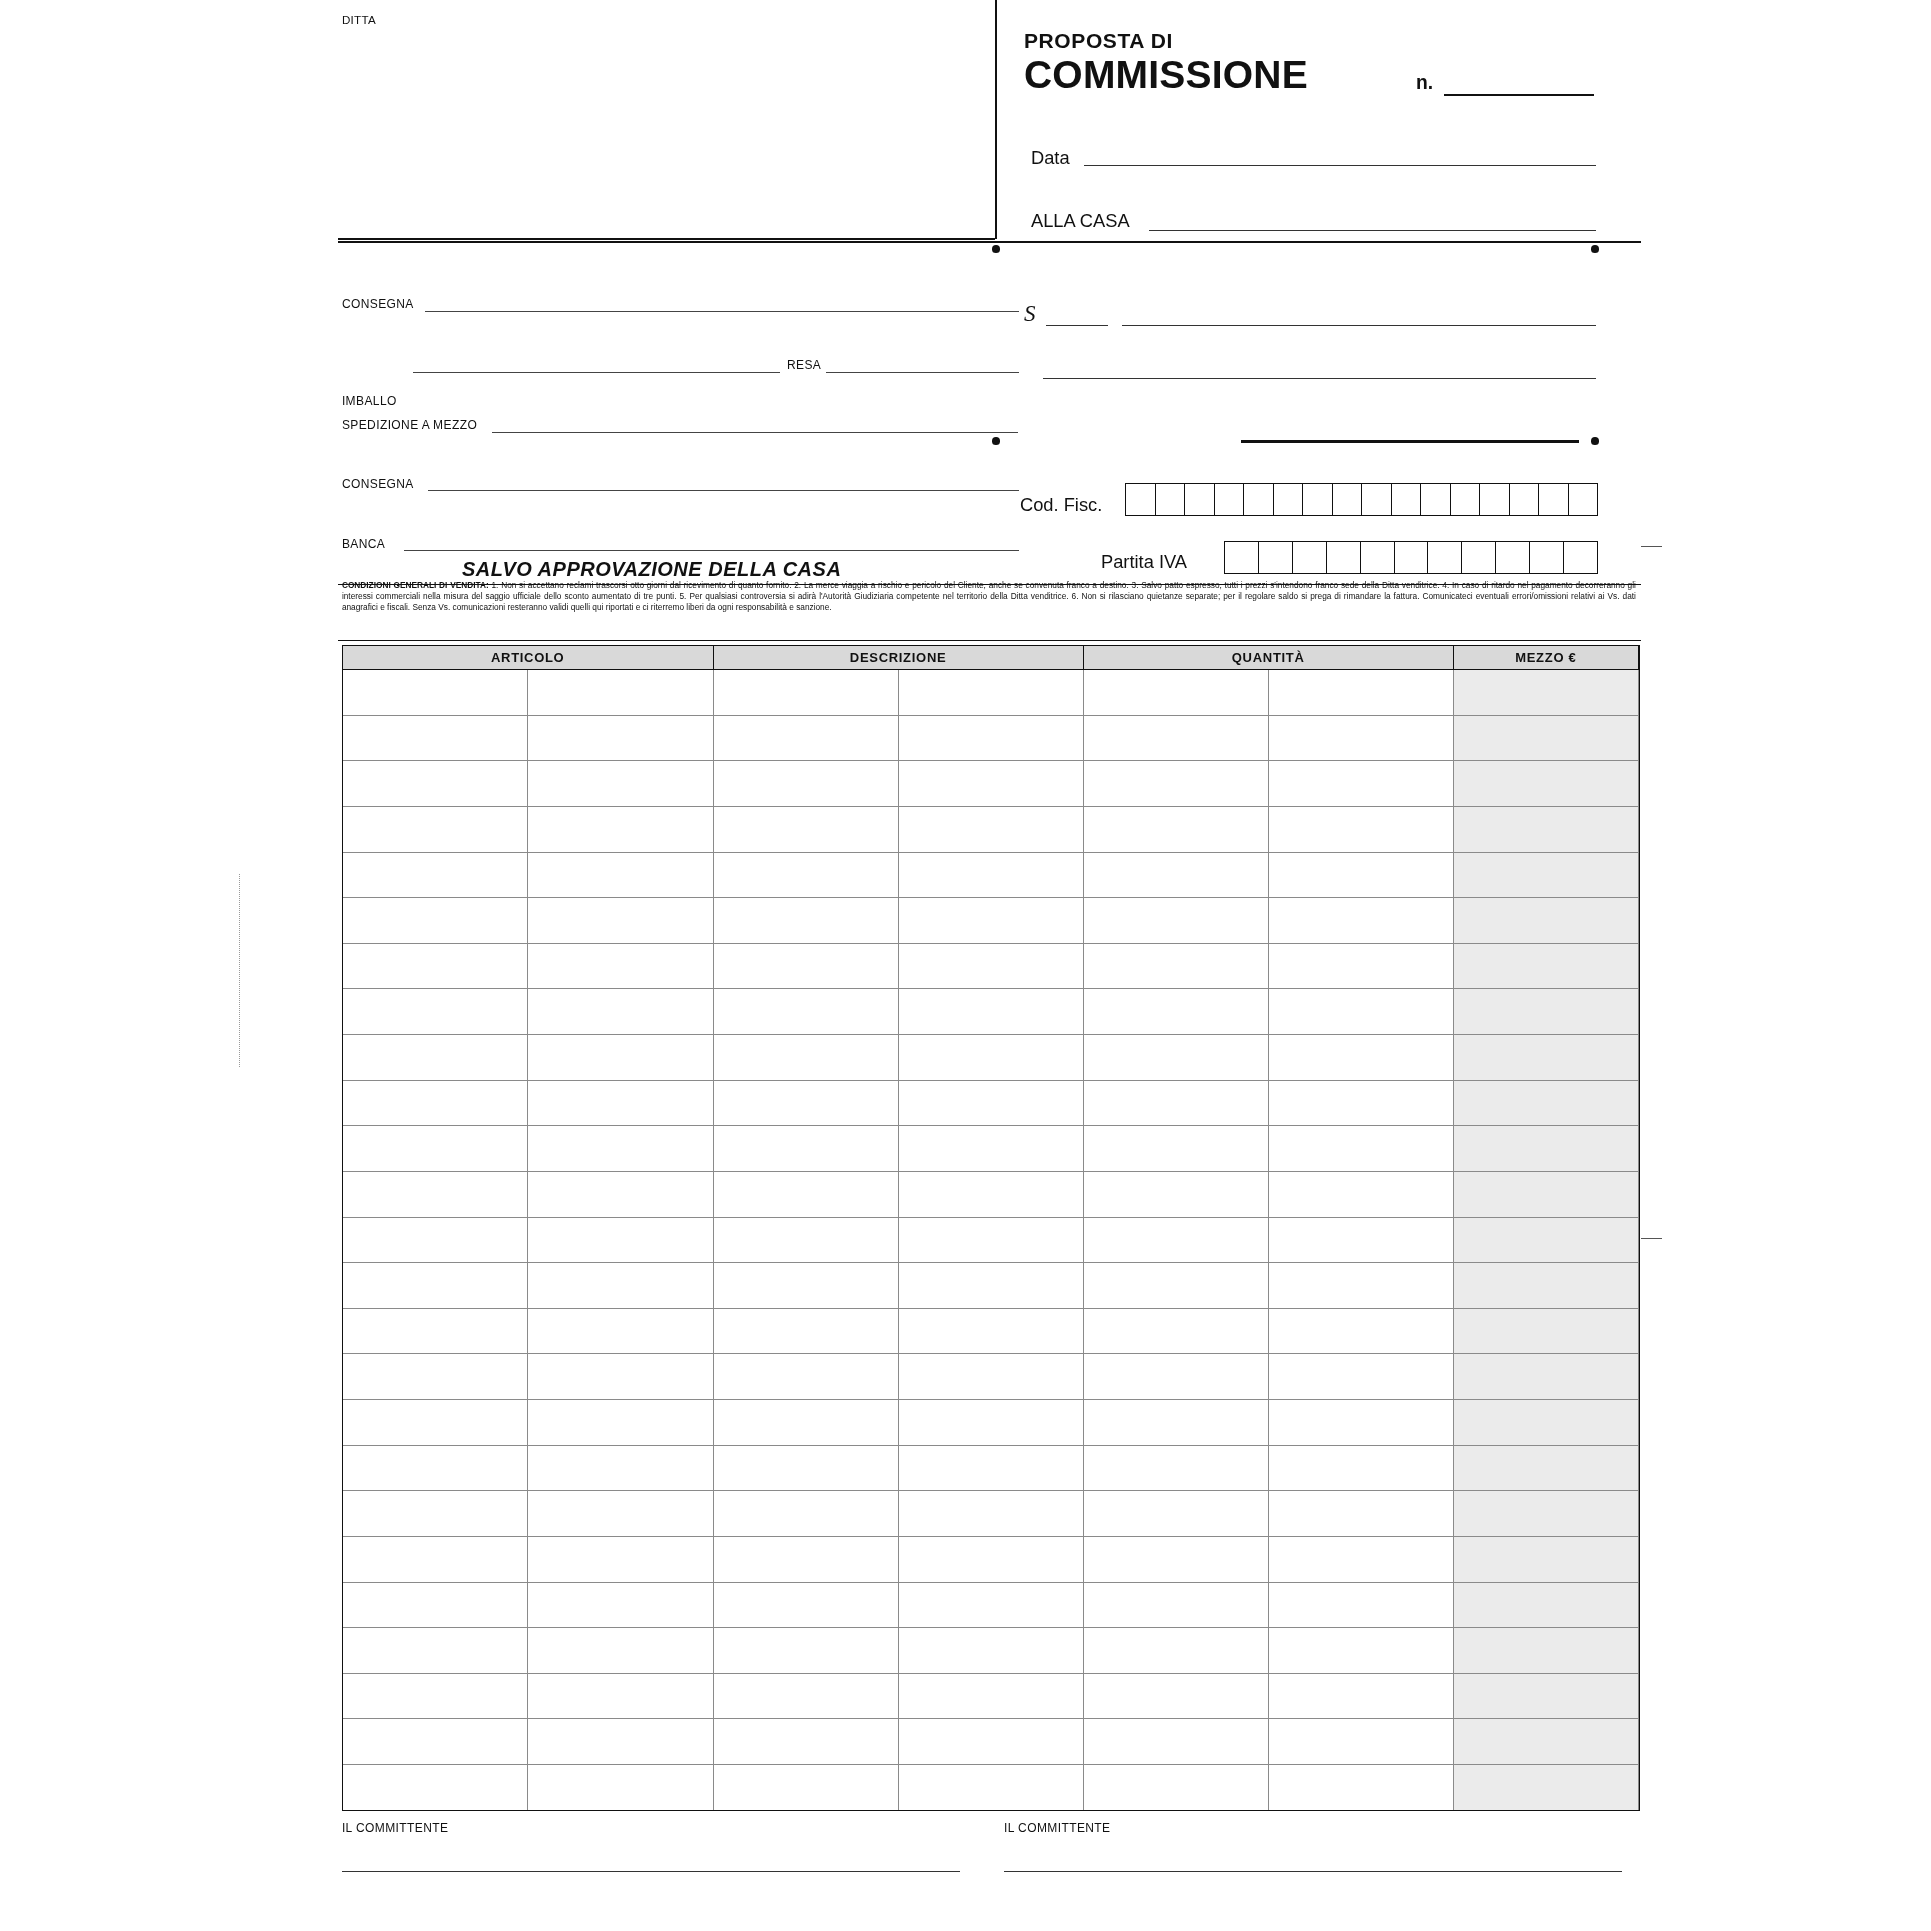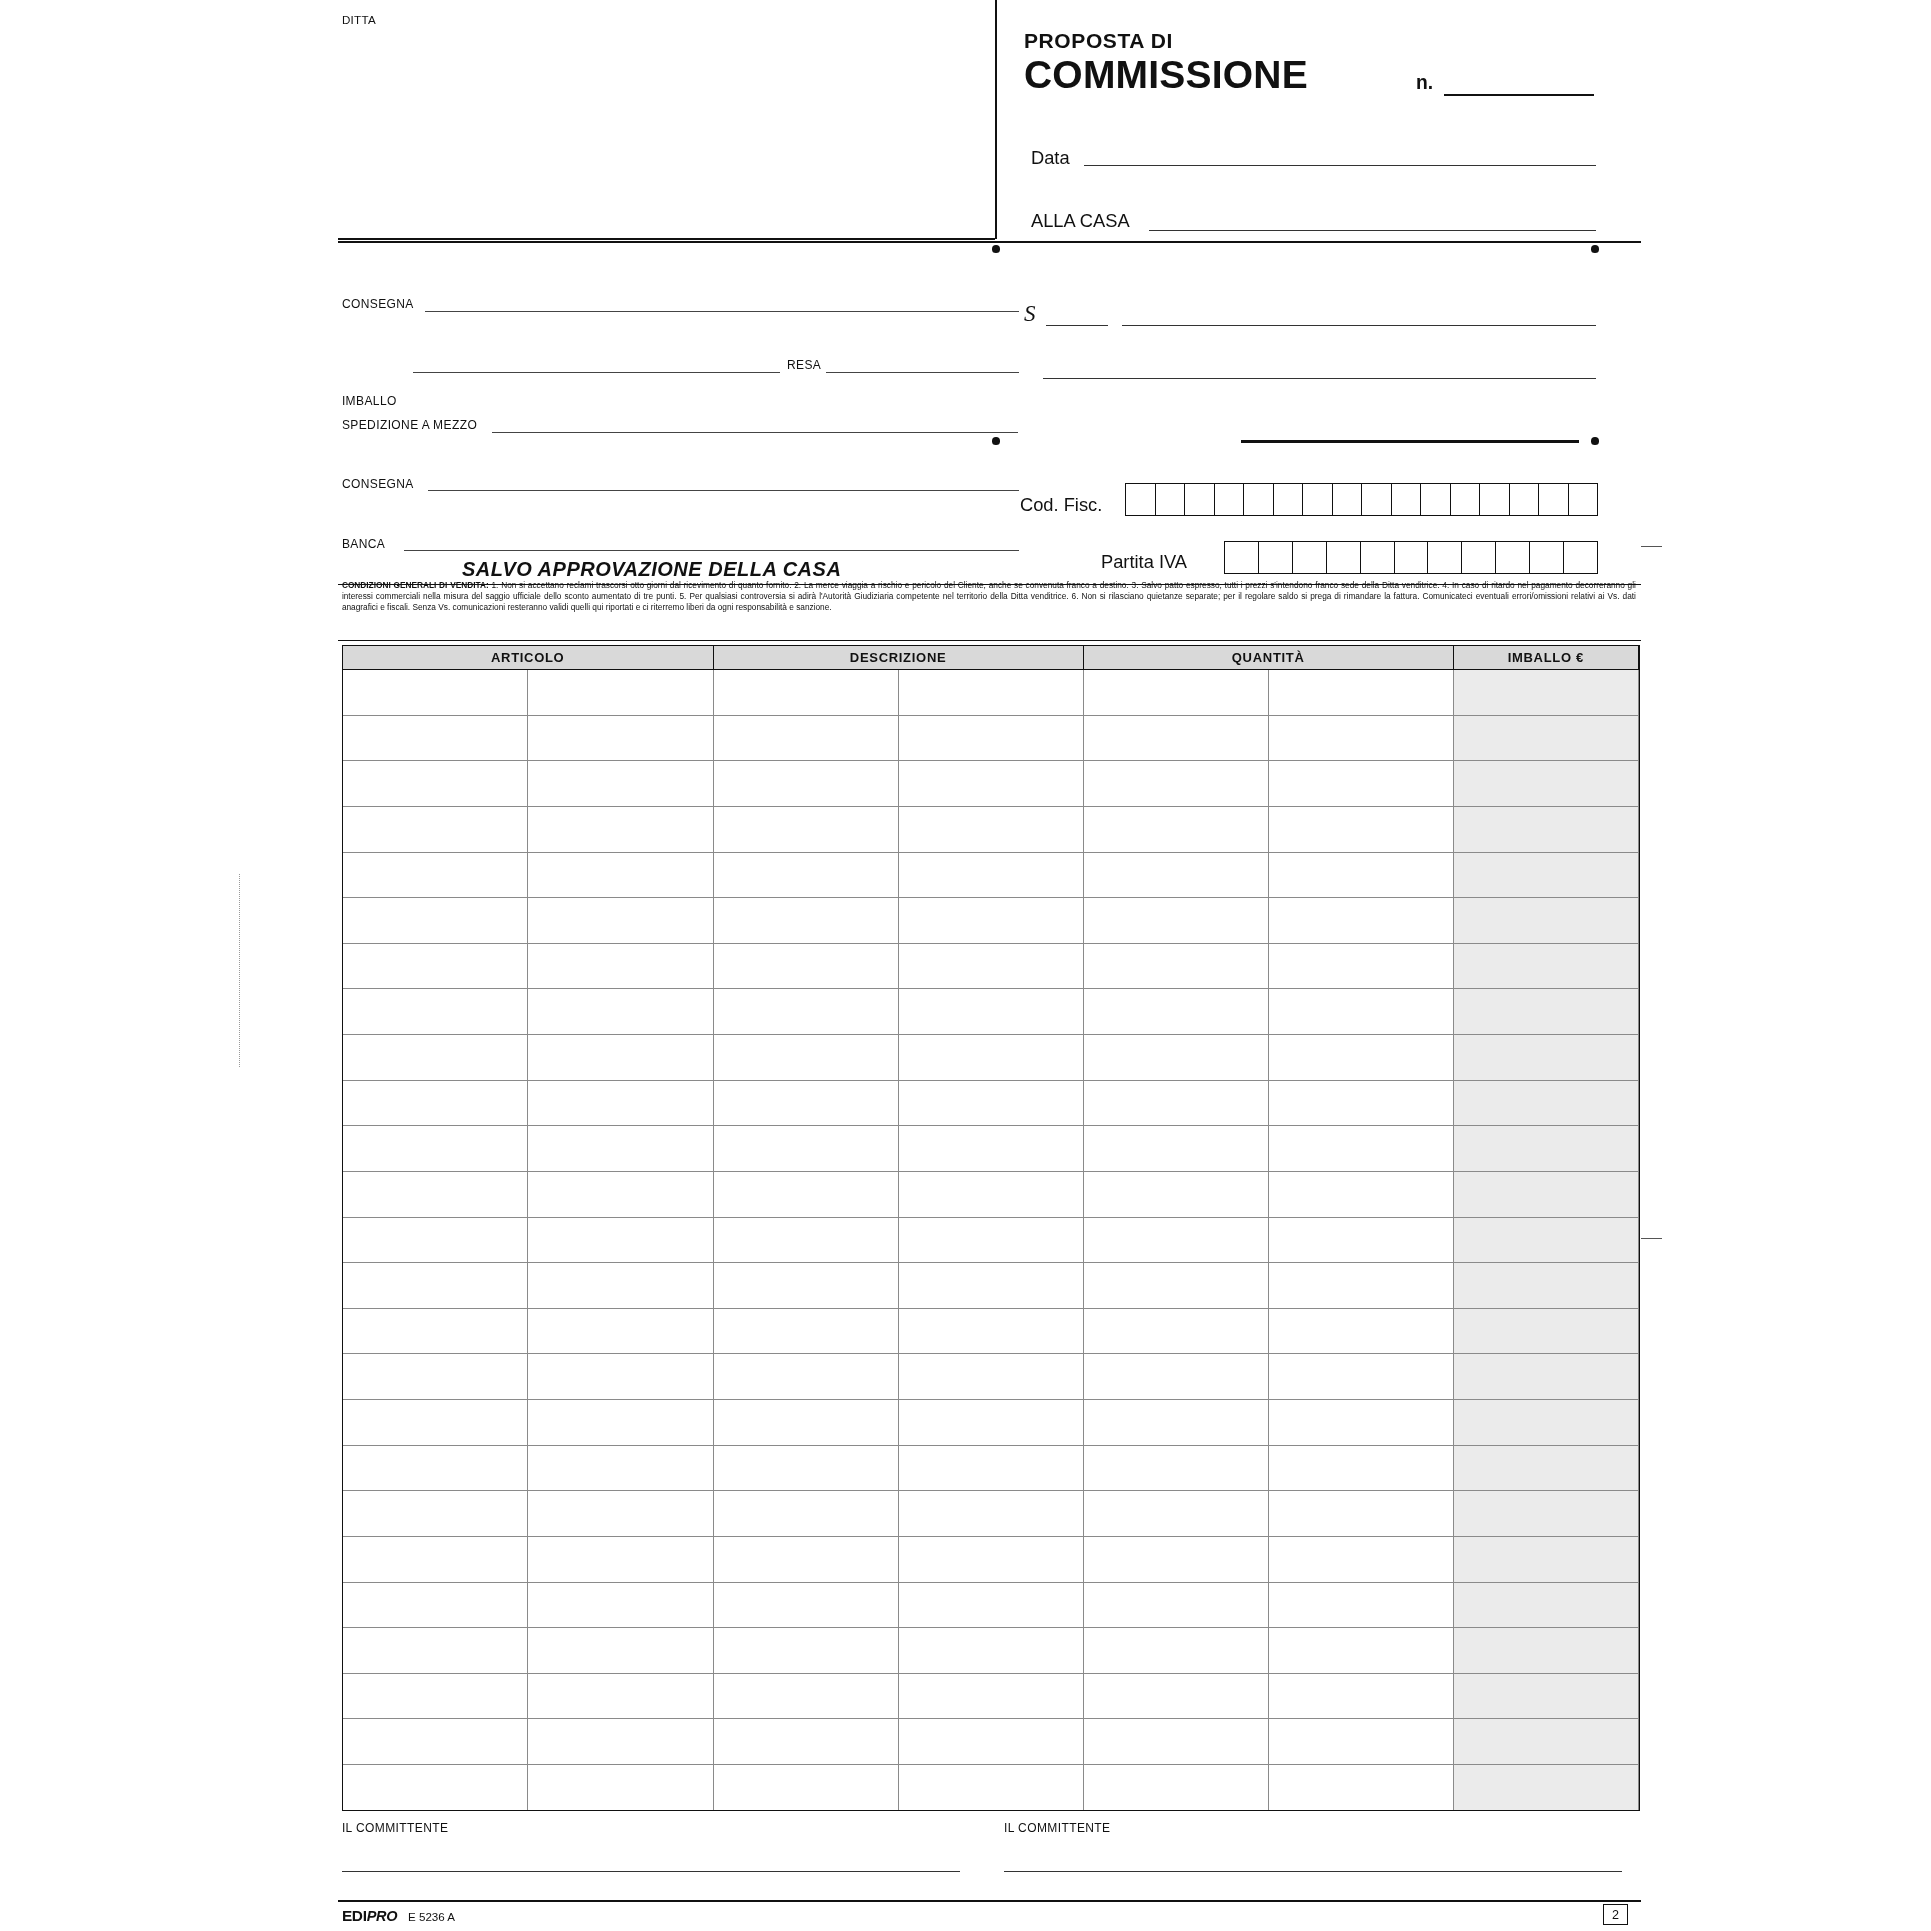--- a/index.html
+++ b/index.html
@@ -430,21 +430,21 @@
     <div class="conditions"><b>CONDIZIONI GENERALI DI VENDITA:</b><span> 1. Non si accettano reclami trascorsi otto giorni dal ricevimento di quanto fornito. 2. La merce viaggia a rischio e pericolo del Cliente, anche se convenuta franco a destino. 3. Salvo patto espresso, tutti i prezzi s'intendono franco sede della Ditta venditrice. 4. In caso di ritardo nel pagamento decorreranno gli interessi commerciali  nella misura del saggio ufficiale dello sconto aumentato di tre punti. 5. Per qualsiasi controversia si adirà l'Autorità Giudiziaria competente nel territorio della Ditta venditrice. 6. Non si rilasciano quietanze separate; per il regolare saldo si prega di rimandare la fattura. Comunicateci eventuali errori/omissioni relativi ai Vs. dati anagrafici e fiscali. Senza Vs. comunicazioni resteranno validi quelli qui riportati e ci riterremo liberi da ogni responsabilità e sanzione.</span></div>
     <div class="hr-cond-bot"></div>
 
     <div class="table-wrap">
       <table class="items">
         <thead>
           <tr>
             <th colspan="2">ARTICOLO</th>
             <th colspan="2">DESCRIZIONE</th>
             <th colspan="2">QUANTITÀ</th>
-            <th colspan="1">IMBALLO  €</th>
+            <th colspan="1">MEZZO  €</th>
           </tr>
         </thead>
         <tbody id="items-body">
             <tr>
               <td class="c1"></td>
               <td class="c2"></td>
               <td class="c3"></td>
               <td class="c4"></td>
               <td class="c5"></td>
               <td class="c6"></td>
@@ -669,21 +669,15 @@
           </tbody>
       </table>
     </div>
 
     <div class="sig-left">IL COMMITTENTE</div>
     <div class="sig-right">IL COMMITTENTE</div>
     <div class="sig-line-l"></div>
     <div class="sig-line-r"></div>
   </div>
 
-  <div class="brand-row">
-    <div class="brand-line"></div>
-    <div class="brand-edi"><span>EDI</span><span class="brand-pro">PRO</span></div>
-    <div class="brand-code">E 5236 A</div>
-    <div class="page-num">2</div>
-  </div>
 
 </div>
 
 
 </body></html>

